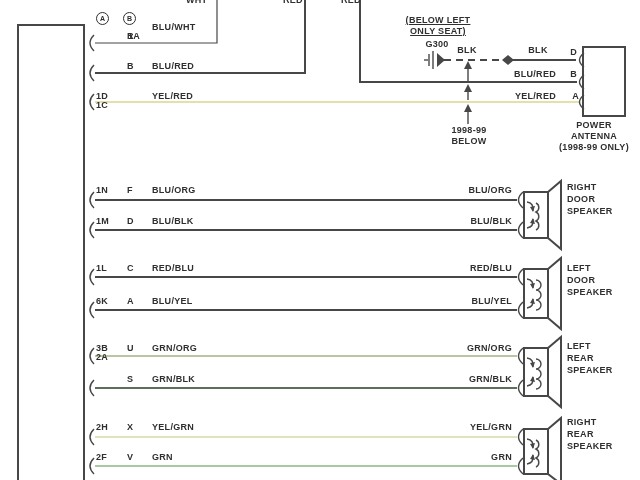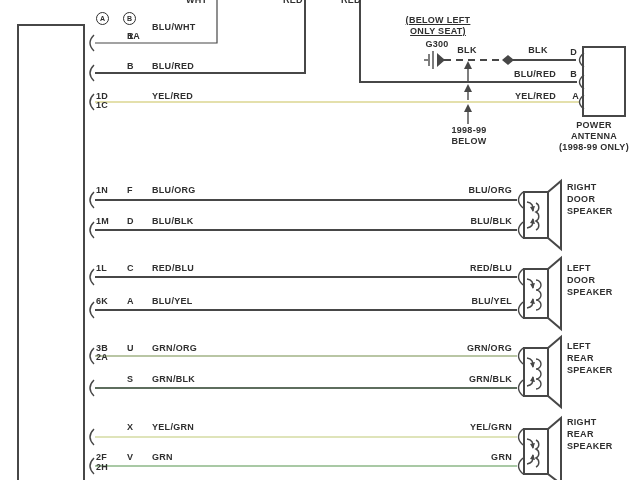--- a/index.html
+++ b/index.html
@@ -151,21 +151,21 @@
   <div class="t" style="left:152px;top:296px;">BLU/YEL</div>
 
   <div class="t" style="left:96px;top:343px;">3B</div>
   <div class="t" style="left:127px;top:343px;">U</div>
   <div class="t" style="left:152px;top:343px;">GRN/ORG</div>
 
   <div class="t" style="left:96px;top:352px;">2A</div>
   <div class="t" style="left:127px;top:374px;">S</div>
   <div class="t" style="left:152px;top:374px;">GRN/BLK</div>
 
-  <div class="t" style="left:96px;top:422px;margin-top:40px;">2H</div>
+  <div class="t" style="left:96px;top:422px;">2H</div>
   <div class="t" style="left:127px;top:422px;">X</div>
   <div class="t" style="left:152px;top:422px;">YEL/GRN</div>
 
   <div class="t" style="left:96px;top:452px;">2F</div>
   <div class="t" style="left:127px;top:452px;">V</div>
   <div class="t" style="left:152px;top:452px;">GRN</div>
 
   <div class="t r" style="left:440px;top:185px;width:72px;">BLU/ORG</div>
   <div class="t r" style="left:440px;top:216px;width:72px;">BLU/BLK</div>
   <div class="t r" style="left:440px;top:263px;width:72px;">RED/BLU</div>

